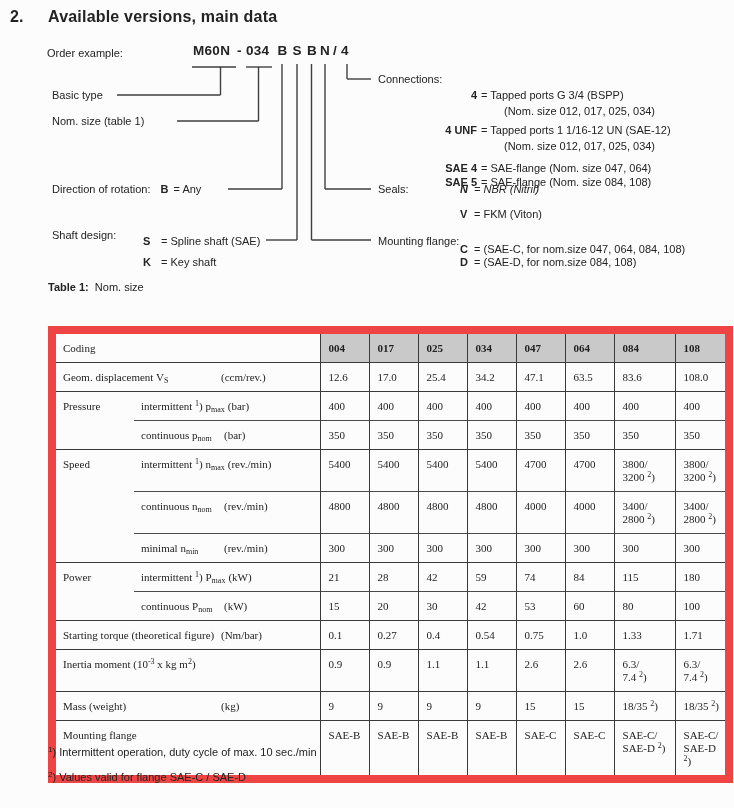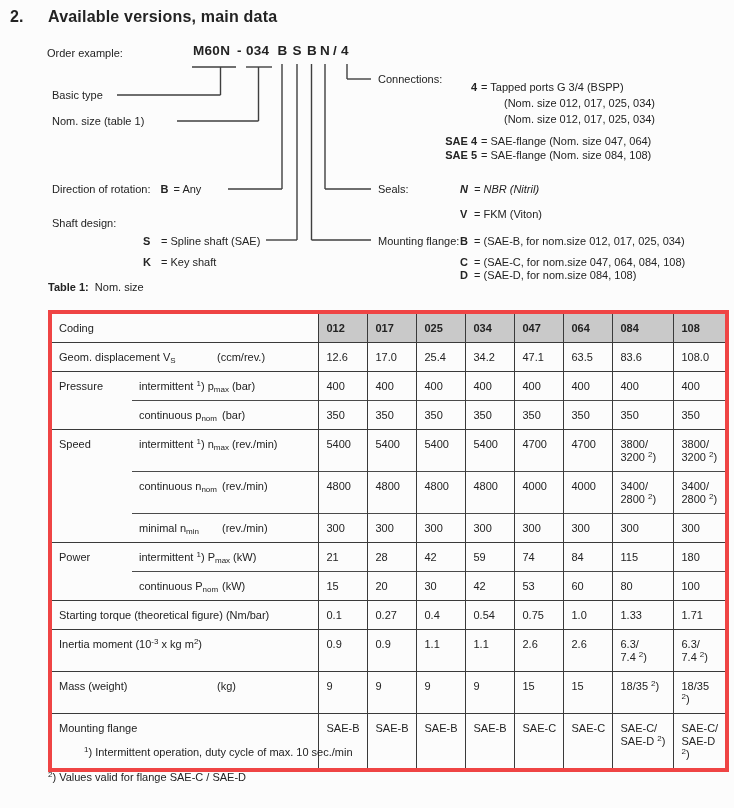--- a/index.html
+++ b/index.html
@@ -13,22 +13,22 @@
   .heading{font-size:16px;font-weight:bold;letter-spacing:.2px;}
   .codetok{position:absolute;top:43px;font-weight:bold;font-size:13.5px;letter-spacing:.3px;}
   svg.lines{position:absolute;left:0;top:0;pointer-events:none;}
   sup{font-size:8px;line-height:0;vertical-align:4px;}
   sub{font-size:8px;line-height:0;vertical-align:-2px;}
   .optrow{line-height:13px;}
   .optrow .optcode{display:inline-block;font-weight:bold;}
   .optrow .optdesc{margin-left:4px;}
   .optnote{line-height:13px;margin-top:3px;}
   
-  #t1{position:absolute;left:48px;top:310px;width:679px;border-collapse:collapse;
-      table-layout:fixed;font-size:11px;border:4px solid #ef4444;}
+  #t1{position:absolute;left:48px;top:326px;width:679px;border-collapse:collapse;
+      table-layout:fixed;font-size:11px;border:8px solid #ef4444;font-family:Liberation Serif, serif;}
   #t1 td{padding:8px 5px 7px 8px;vertical-align:top;line-height:13px;}
   #t1 td.lblcell,#t1 td.grp{padding-left:7px;}
   #t1 td.data{border-left:1.5px solid #3a3a3a;}
   #t1 tr.bt td{border-top:1.5px solid #3a3a3a;}
   #t1 tr.pt td{border-top:1px solid #4a4a4a;}
   #t1 td.hdrcell{background:#c9c9c9;font-weight:bold;border-left:1.5px solid #3a3a3a;}
   #t1 .sl{display:inline-block;min-width:80px;}
   #t1 .ml{display:inline-block;min-width:155px;}
   #t1 .unit{margin-left:3px;}
   .fn{line-height:13px;}
@@ -77,44 +77,44 @@
 
   <div class="abs" style="left:52px;top:89px;">Basic type</div>
   <div class="abs" style="left:52px;top:115px;">Nom. size (table 1)</div>
 
   <div class="abs" style="left:52px;top:183px;">
     <span>Direction of rotation:</span>
     <span class="b" style="margin-left:7px;">B</span>
     <span style="margin-left:2px;">= Any</span>
   </div>
 
-  <div class="abs" style="left:52px;top:217px;">Shaft design:</div>
+  <div class="abs" style="left:52px;top:229px;">Shaft design:</div>
   <div class="abs" id="shaft-opts" style="left:143px;top:235px;">
       <div class="optrow" style="margin-top: 0px;"><span class="optcode" style="width: 14px; text-align: left;">S</span><span class="optdesc">= Spline shaft (SAE)</span></div>
       <div class="optrow" style="margin-top: 8px;"><span class="optcode" style="width: 14px; text-align: left;">K</span><span class="optdesc">= Key shaft</span></div>
     </div>
 
   <div class="abs" style="left:378px;top:73px;">Connections:</div>
   <div class="abs" id="conn-opts" style="left:441px;top:73px;">
-      <div class="optrow" style="margin-top: 8px;"><span class="optcode" style="width: 36px; text-align: right;">4</span><span class="optdesc">= Tapped ports G 3/4 (BSPP)</span></div>
+      <div class="optrow" style="margin-top: 16px;"><span class="optcode" style="width: 36px; text-align: right;">4</span><span class="optdesc">= Tapped ports G 3/4 (BSPP)</span></div>
       <div class="optnote" style="margin-left: 63px;">(Nom. size 012, 017, 025, 034)</div>
+      <div class="optrow" style="margin-top: 6px;"><span class="optcode" style="width: 36px; text-align: right;">4 UNF</span><span class="optdesc">= Tapped ports 1 1/16-12 UN (SAE-12)</span></div>
       <div class="optnote" style="margin-left: 63px;">(Nom. size 012, 017, 025, 034)</div>
       <div class="optrow" style="margin-top: 9px;"><span class="optcode" style="width: 36px; text-align: right;">SAE 4</span><span class="optdesc">= SAE-flange (Nom. size 047, 064)</span></div>
       <div class="optrow" style="margin-top: 1px;"><span class="optcode" style="width: 36px; text-align: right;">SAE 5</span><span class="optdesc">= SAE-flange (Nom. size 084, 108)</span></div>
     </div>
 
   <div class="abs" style="left:378px;top:183px;">Seals:</div>
   <div class="abs" id="seal-opts" style="left:460px;top:183px;">
       <div class="optrow" style="margin-top: 0px; font-style: italic;"><span class="optcode" style="width: 10px; text-align: left;">N</span><span class="optdesc">= NBR (Nitril)</span></div>
       <div class="optrow" style="margin-top: 12px;"><span class="optcode" style="width: 10px; text-align: left;">V</span><span class="optdesc">= FKM (Viton)</span></div>
     </div>
 
   <div class="abs" style="left:378px;top:235px;">Mounting flange:</div>
   <div class="abs" id="mnt-opts" style="left:460px;top:235px;">
-      <div class="optrow" style="margin-top: 0px;"><span class="optcode" style="width: 10px; text-align: left;">B</span><span class="optdesc">= (SAE-B, for nom.size 012, 017, 025, 034)</span></div>
       <div class="optrow" style="margin-top: 8px;"><span class="optcode" style="width: 10px; text-align: left;">C</span><span class="optdesc">= (SAE-C, for nom.size 047, 064, 084, 108)</span></div>
       <div class="optrow" style="margin-top: 0px;"><span class="optcode" style="width: 10px; text-align: left;">D</span><span class="optdesc">= (SAE-D, for nom.size 084, 108)</span></div>
     </div>
 
   <div class="abs" style="left:48px;top:281px;">
     <span class="b">Table 1:</span>
     <span style="margin-left:3px;">Nom. size</span>
   </div>
 
   <table id="t1">
@@ -127,21 +127,21 @@
         <col style="width:49px">
       <col style="width:49px">
         <col style="width:49px">
         <col style="width:49px">
       <col style="width:61px">
         <col style="width:54px">
     </colgroup>
     <tbody>
         <tr>
           <td class="lblcell" colspan="3">Coding</td>
-          <td class="hdrcell">012</td>
+          <td class="hdrcell">004</td>
           <td class="hdrcell">017</td>
           <td class="hdrcell">025</td>
           <td class="hdrcell">034</td>
           <td class="hdrcell">047</td>
           <td class="hdrcell">064</td>
           <td class="hdrcell">084</td>
           <td class="hdrcell">108</td>
         </tr>
         <tr class="bt">
           <td class="lblcell" colspan="3"><span class="ml">Geom. displacement V<sub>S</sub></span><span class="unit">(ccm/rev.)</span></td>
@@ -274,16 +274,16 @@
           <td class="data">SAE-B</td>
           <td class="data">SAE-B</td>
           <td class="data">SAE-C</td>
           <td class="data">SAE-C</td>
           <td class="data">SAE-C/<br>SAE-D <sup>2</sup>)</td>
           <td class="data">SAE-C/<br>SAE-D <sup>2</sup>)</td>
         </tr>
       </tbody>
   </table>
 
-  <div class="abs fn" style="left:48px;top:746px;padding-left:36px;"><sup>1</sup>) Intermittent operation, duty cycle of max. 10 sec./min</div>
+  <div class="abs fn" style="left:48px;top:746px;"><sup>1</sup>) Intermittent operation, duty cycle of max. 10 sec./min</div>
   <div class="abs fn" style="left:48px;top:771px;"><sup>2</sup>) Values valid for flange SAE-C / SAE-D</div>
 
 </div>
 
 </body></html>

